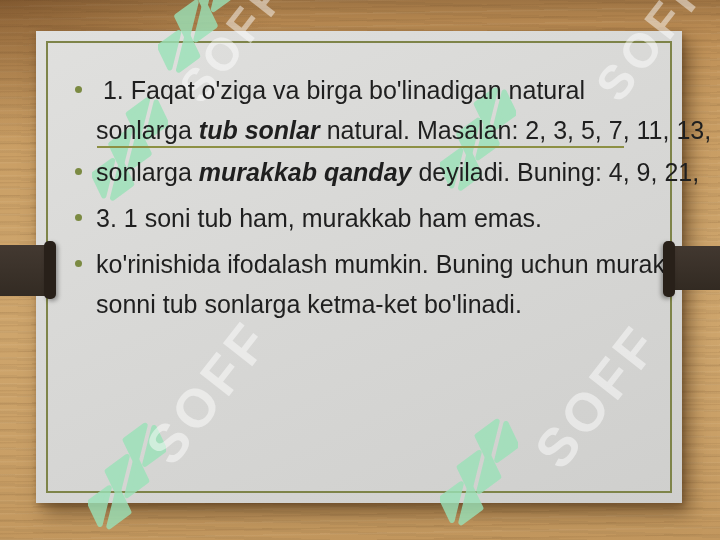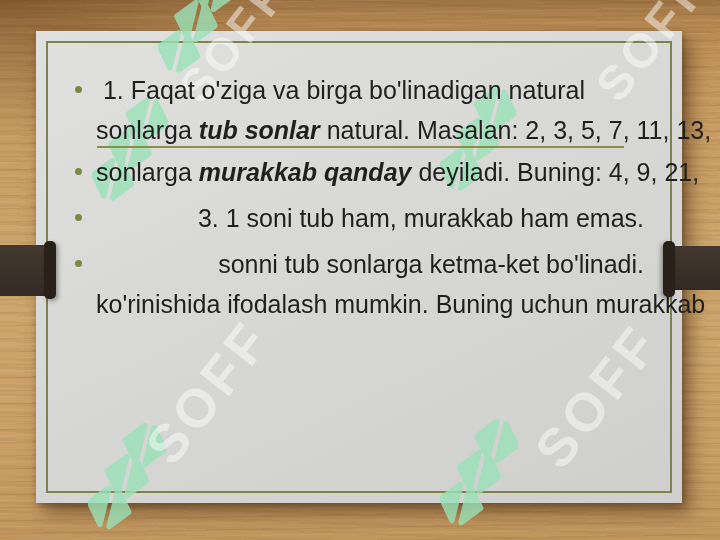--- a/index.html
+++ b/index.html
@@ -45,21 +45,21 @@
   .lg2 { left: 158px; top: -32px; width: 76px; height: 106px; }
   .lg3 { left: 440px; top: 86px;  width: 76px; height: 106px; }
   .lg4 { left: 88px;  top: 420px; width: 78px; height: 112px; }
   .lg5 { left: 440px; top: 416px; width: 78px; height: 112px; }
 
   .content {
     position: absolute; left: 96px; top: 70px; width: 548px; z-index: 3;
     font-size: 25px; line-height: 40px;
   }
   .bullet { position: relative; }
-  .bullet + .bullet { margin-top: 6px; text-align: right; }
+  .bullet + .bullet { margin-top: 6px; }
   .dot { position: absolute; left: -21px; top: 16px; width: 7px; height: 7px; border-radius: 50%; }
   .tl { white-space: pre; }
   .em { font-weight: bold; font-style: italic; }
   .rule { height: 2px; width: 527px; margin: -4px 0 4px 1px; }
 
   .clip { z-index: 4; position: absolute; }
   .clip-left-body  { left: 0;     top: 245px; width: 48px; height: 51px;
     background: linear-gradient(180deg, #433931, #332b23); }
   .clip-left-bar   { left: 44px;  top: 241px; width: 12px; height: 58px;
     background: #282019; border-radius: 5px; box-shadow: 2px 2px 4px rgba(0,0,0,0.35); }
@@ -130,22 +130,22 @@
       <div class="bullet">
         <span class="dot" style="background: rgb(123, 138, 66);"></span>
         <div class="tl"><span>sonlarga </span><span class="em">murakkab qanday</span><span> deyiladi. Buning: 4, 9, 21,</span></div>
       </div>
       <div class="bullet">
         <span class="dot" style="background: rgb(123, 138, 66);"></span>
         <div class="tl"><span>3. 1 soni tub ham, murakkab ham emas.</span></div>
       </div>
       <div class="bullet">
         <span class="dot" style="background: rgb(123, 138, 66);"></span>
+        <div class="tl"><span>ko'rinishida ifodalash mumkin. Buning uchun murakkab</span></div>
         <div class="tl"><span>sonni tub sonlarga ketma-ket bo'linadi.</span></div>
-        <div class="tl"><span>ko'rinishida ifodalash mumkin. Buning uchun murakkab</span></div>
       </div>
     </div>
 
   <div class="clip clip-left-body"></div>
   <div class="clip clip-left-bar"></div>
   <div class="clip clip-right-body"></div>
   <div class="clip clip-right-bar"></div>
 </div>
 
 </body></html>

